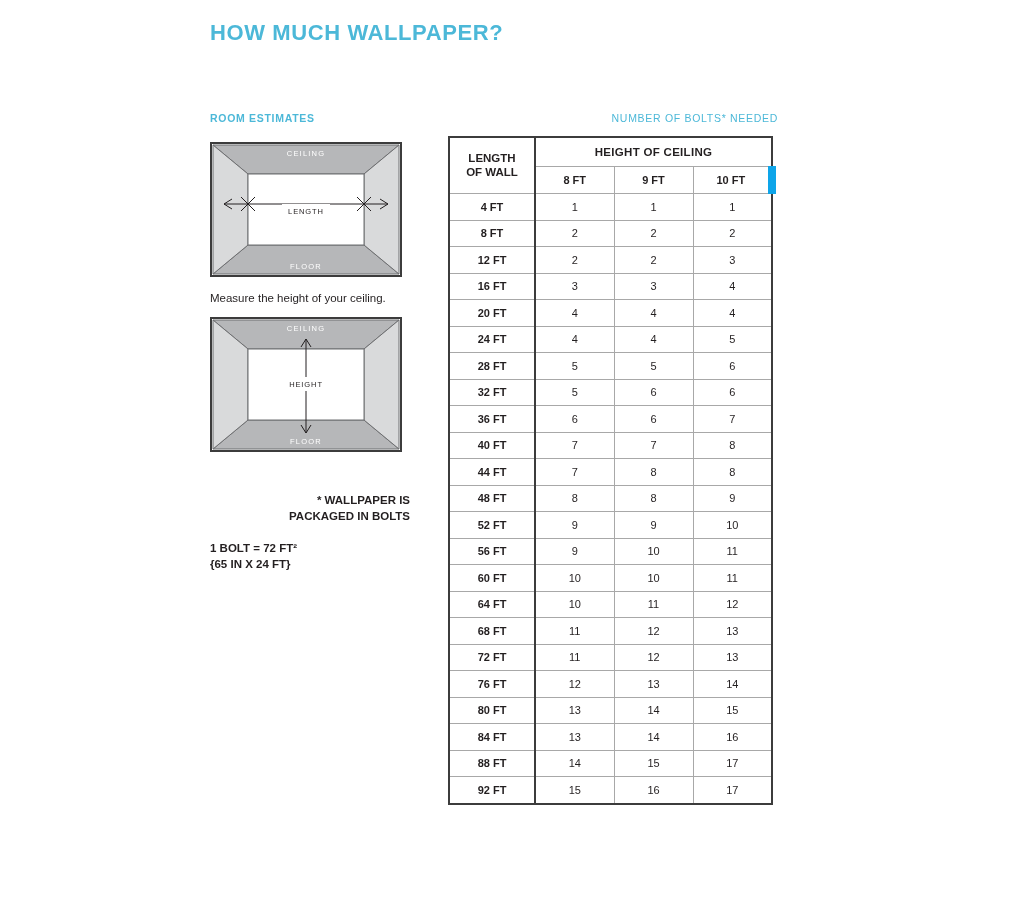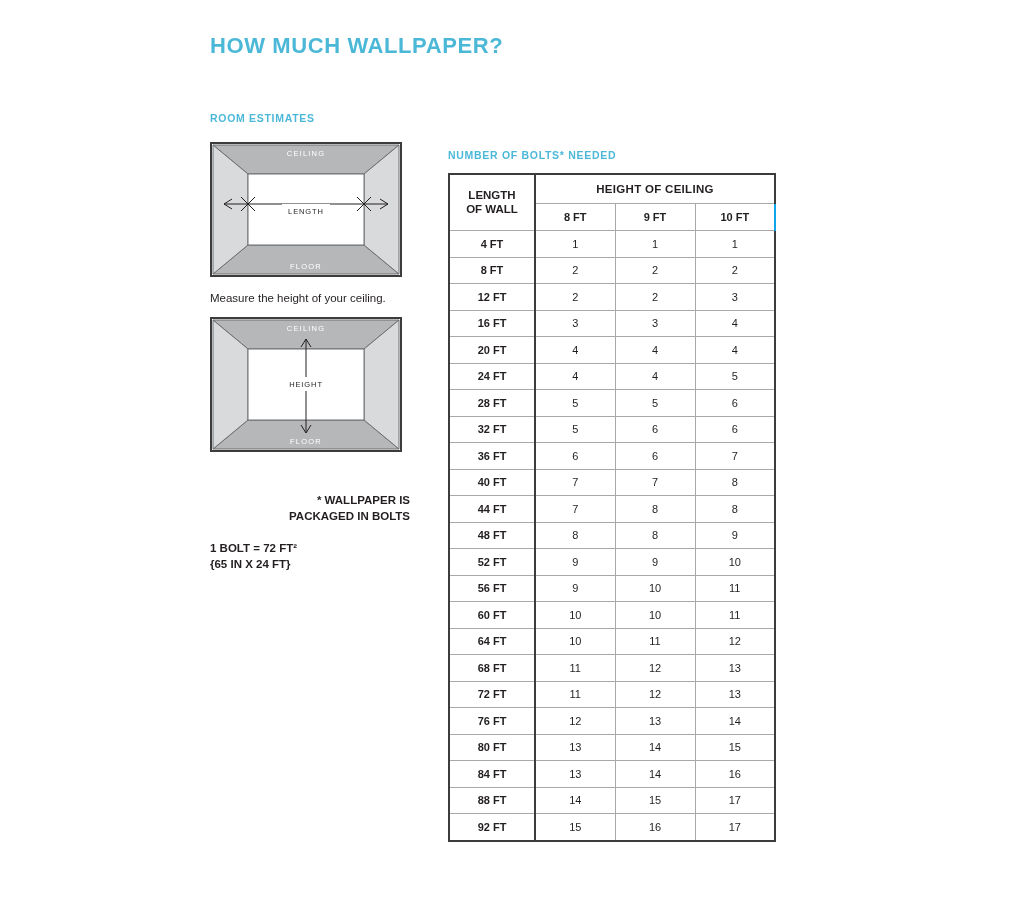--- a/index.html
+++ b/index.html
@@ -18,21 +18,21 @@
 
   .page {
     position: absolute;
     inset: 0;
   }
 
   
   .main-title {
     position: absolute;
     left: 210px;
-    top: 33px;
+    top: 20px;
     font-size: 22px;
     font-weight: bold;
     letter-spacing: 0.6px;
     color: #4cb8d8;
     font-family: "Liberation Sans", sans-serif;
   }
 
   
   .left-col {
     position: absolute;
@@ -79,27 +79,26 @@
   }
 
   
   .table-wrap {
     position: absolute;
     left: 448px;
     top: 112px;
     width: 330px;
   }
   .table-title {
-    text-align: left;
+    text-align: right;
     font-size: 10.5px;
-    font-weight: bold;
+    font-weight: normal;
     letter-spacing: 0.7px;
     color: #4cb8d8;
     margin-bottom: 12px;
-    margin-top: 37px;
   }
   table.bolts {
     border-collapse: collapse;
     width: 328px;
     table-layout: fixed;
   }
   table.bolts th, table.bolts td {
     border: 1px solid #a8a8a8;
     text-align: center;
     font-size: 11px;
@@ -123,21 +122,21 @@
     letter-spacing: 0.3px;
     border-top: 2px solid #3c3c3c;
     border-right: 2px solid #3c3c3c;
     height: 28px;
   }
   table.bolts .sub-hdr {
     font-weight: bold;
     font-size: 11px;
     height: 26px;
   }
-  table.bolts .sub-hdr.last { border-right: 2px solid #0ea5e9; }
+  table.bolts .sub-hdr.last { border-right: 8px solid #0ea5e9; }
   table.bolts td.rowlabel {
     font-weight: bold;
     font-size: 11px;
     border-left: 2px solid #3c3c3c;
     border-right: 2px solid #3c3c3c;
     width: 84px;
   }
   table.bolts td.val.last { border-right: 2px solid #3c3c3c; }
   table.bolts tr.lastrow td { border-bottom: 2px solid #3c3c3c; }
 

